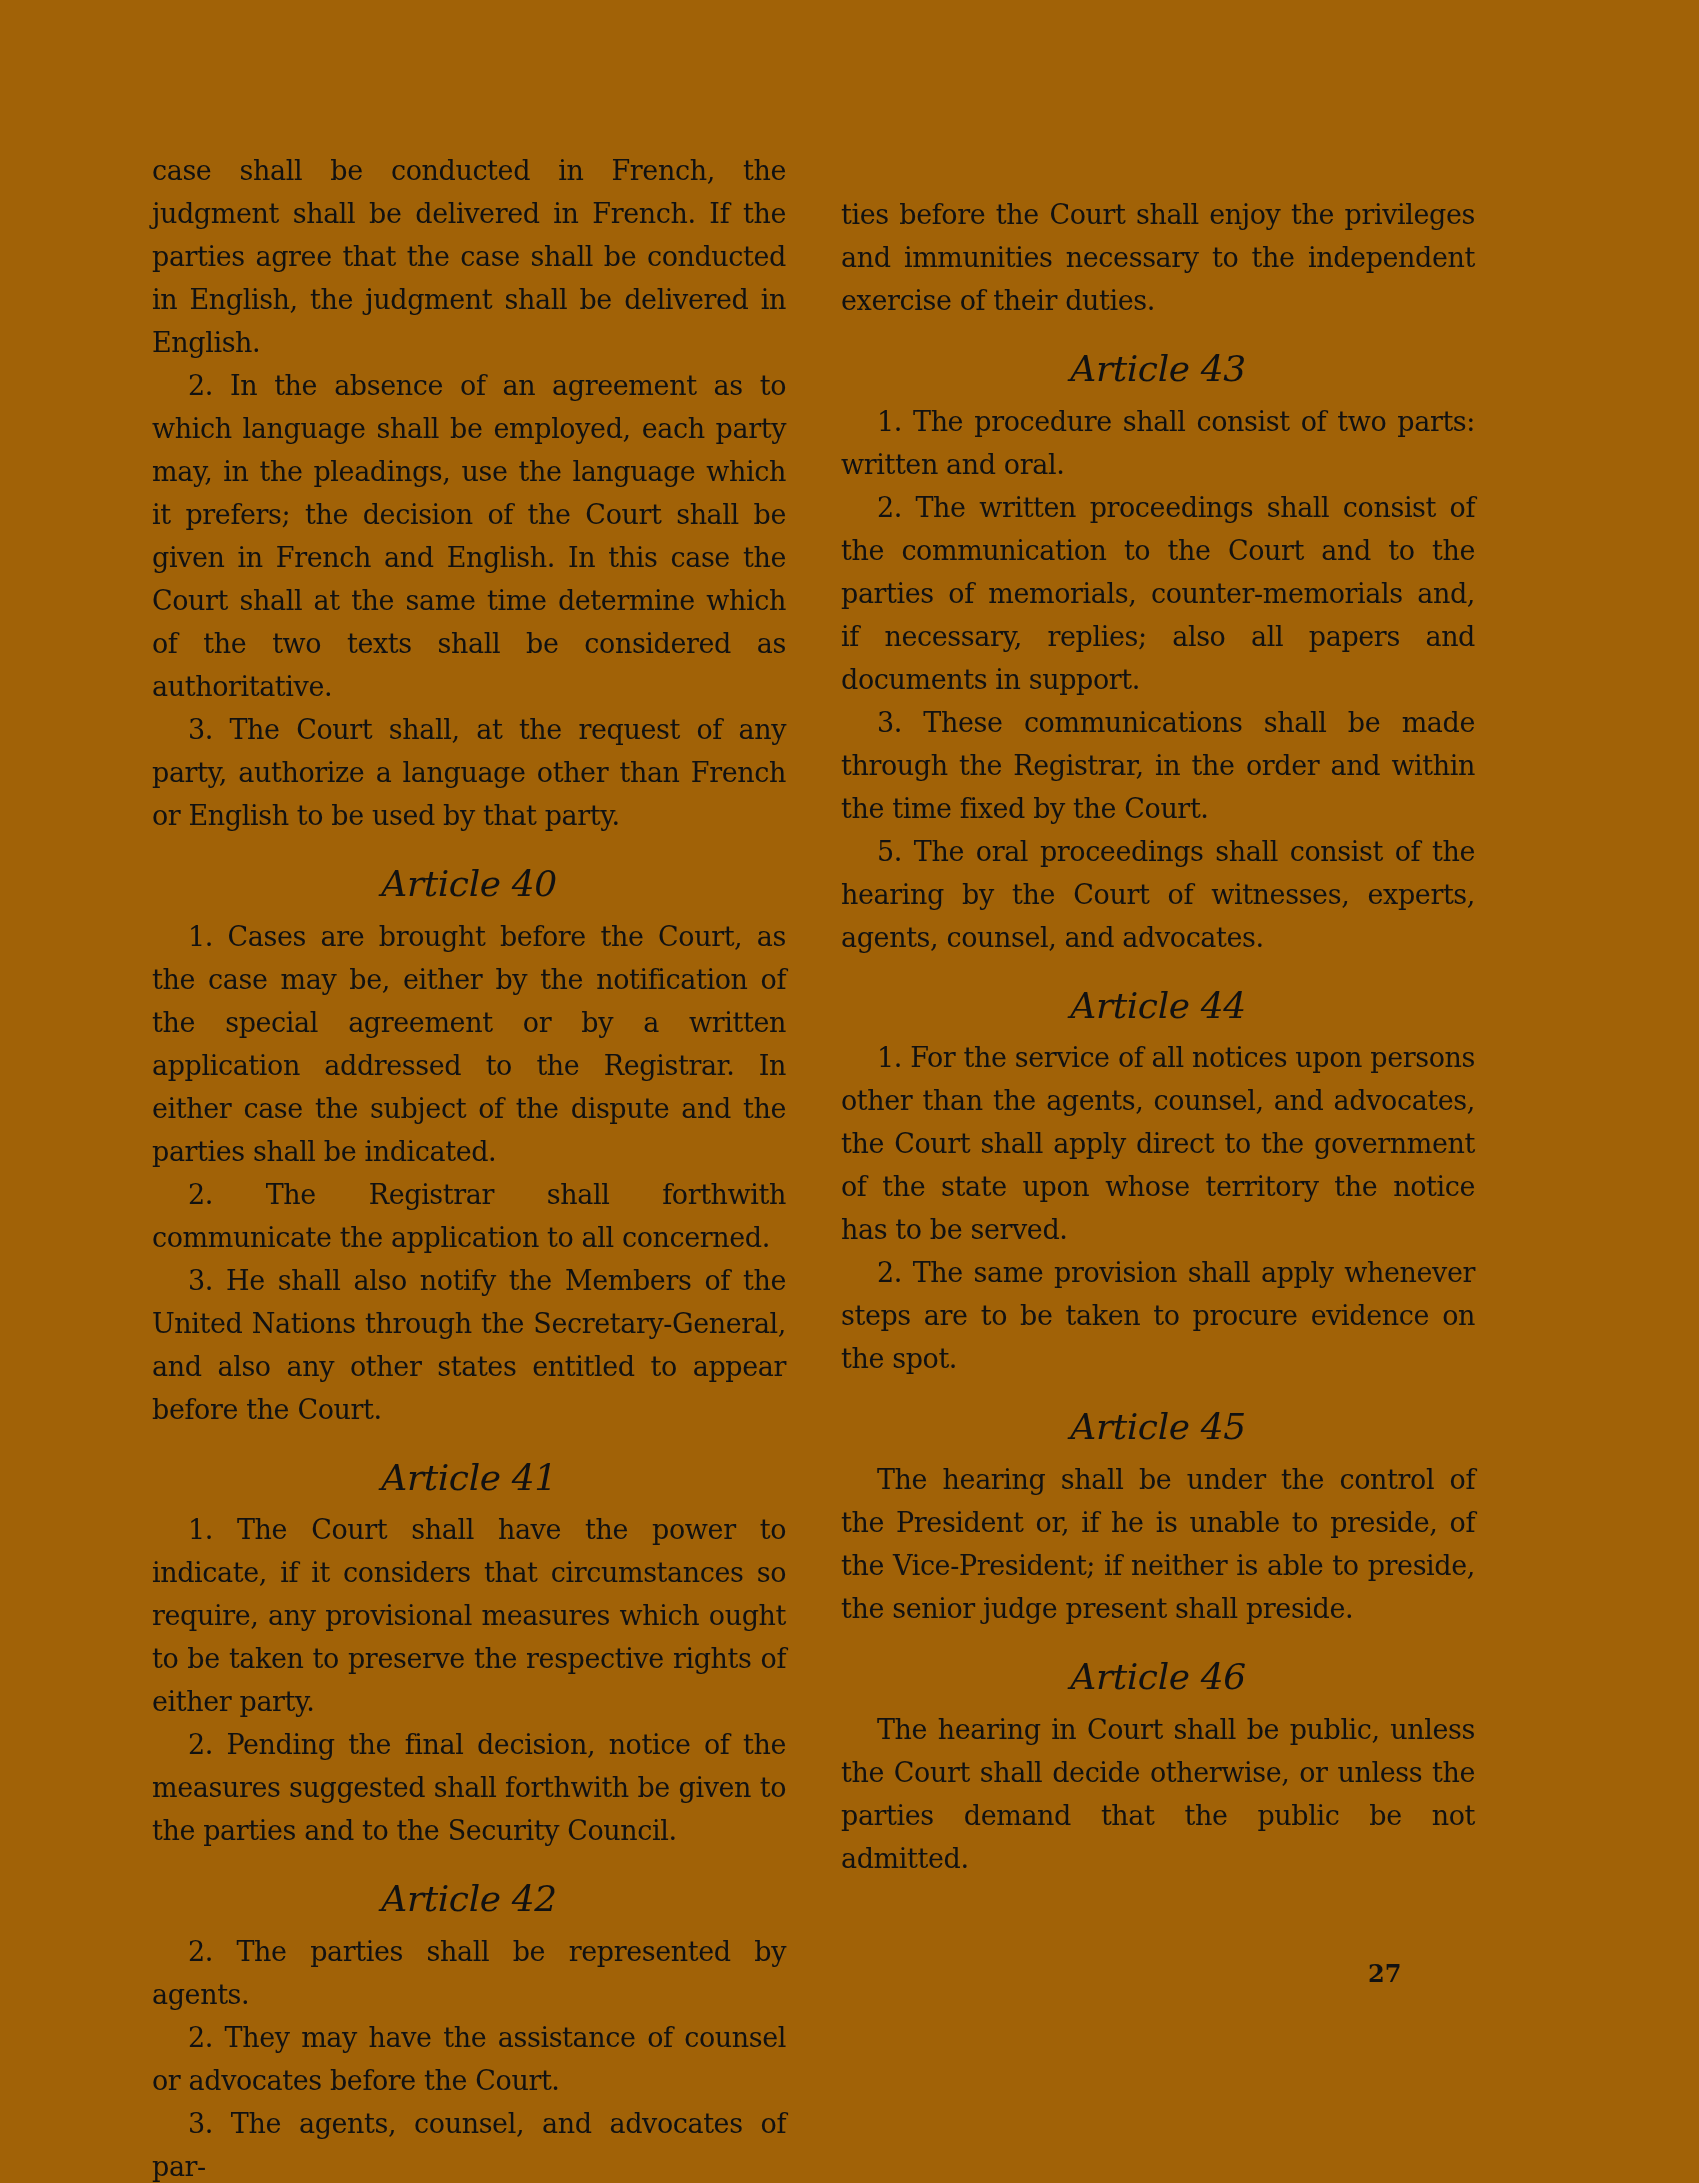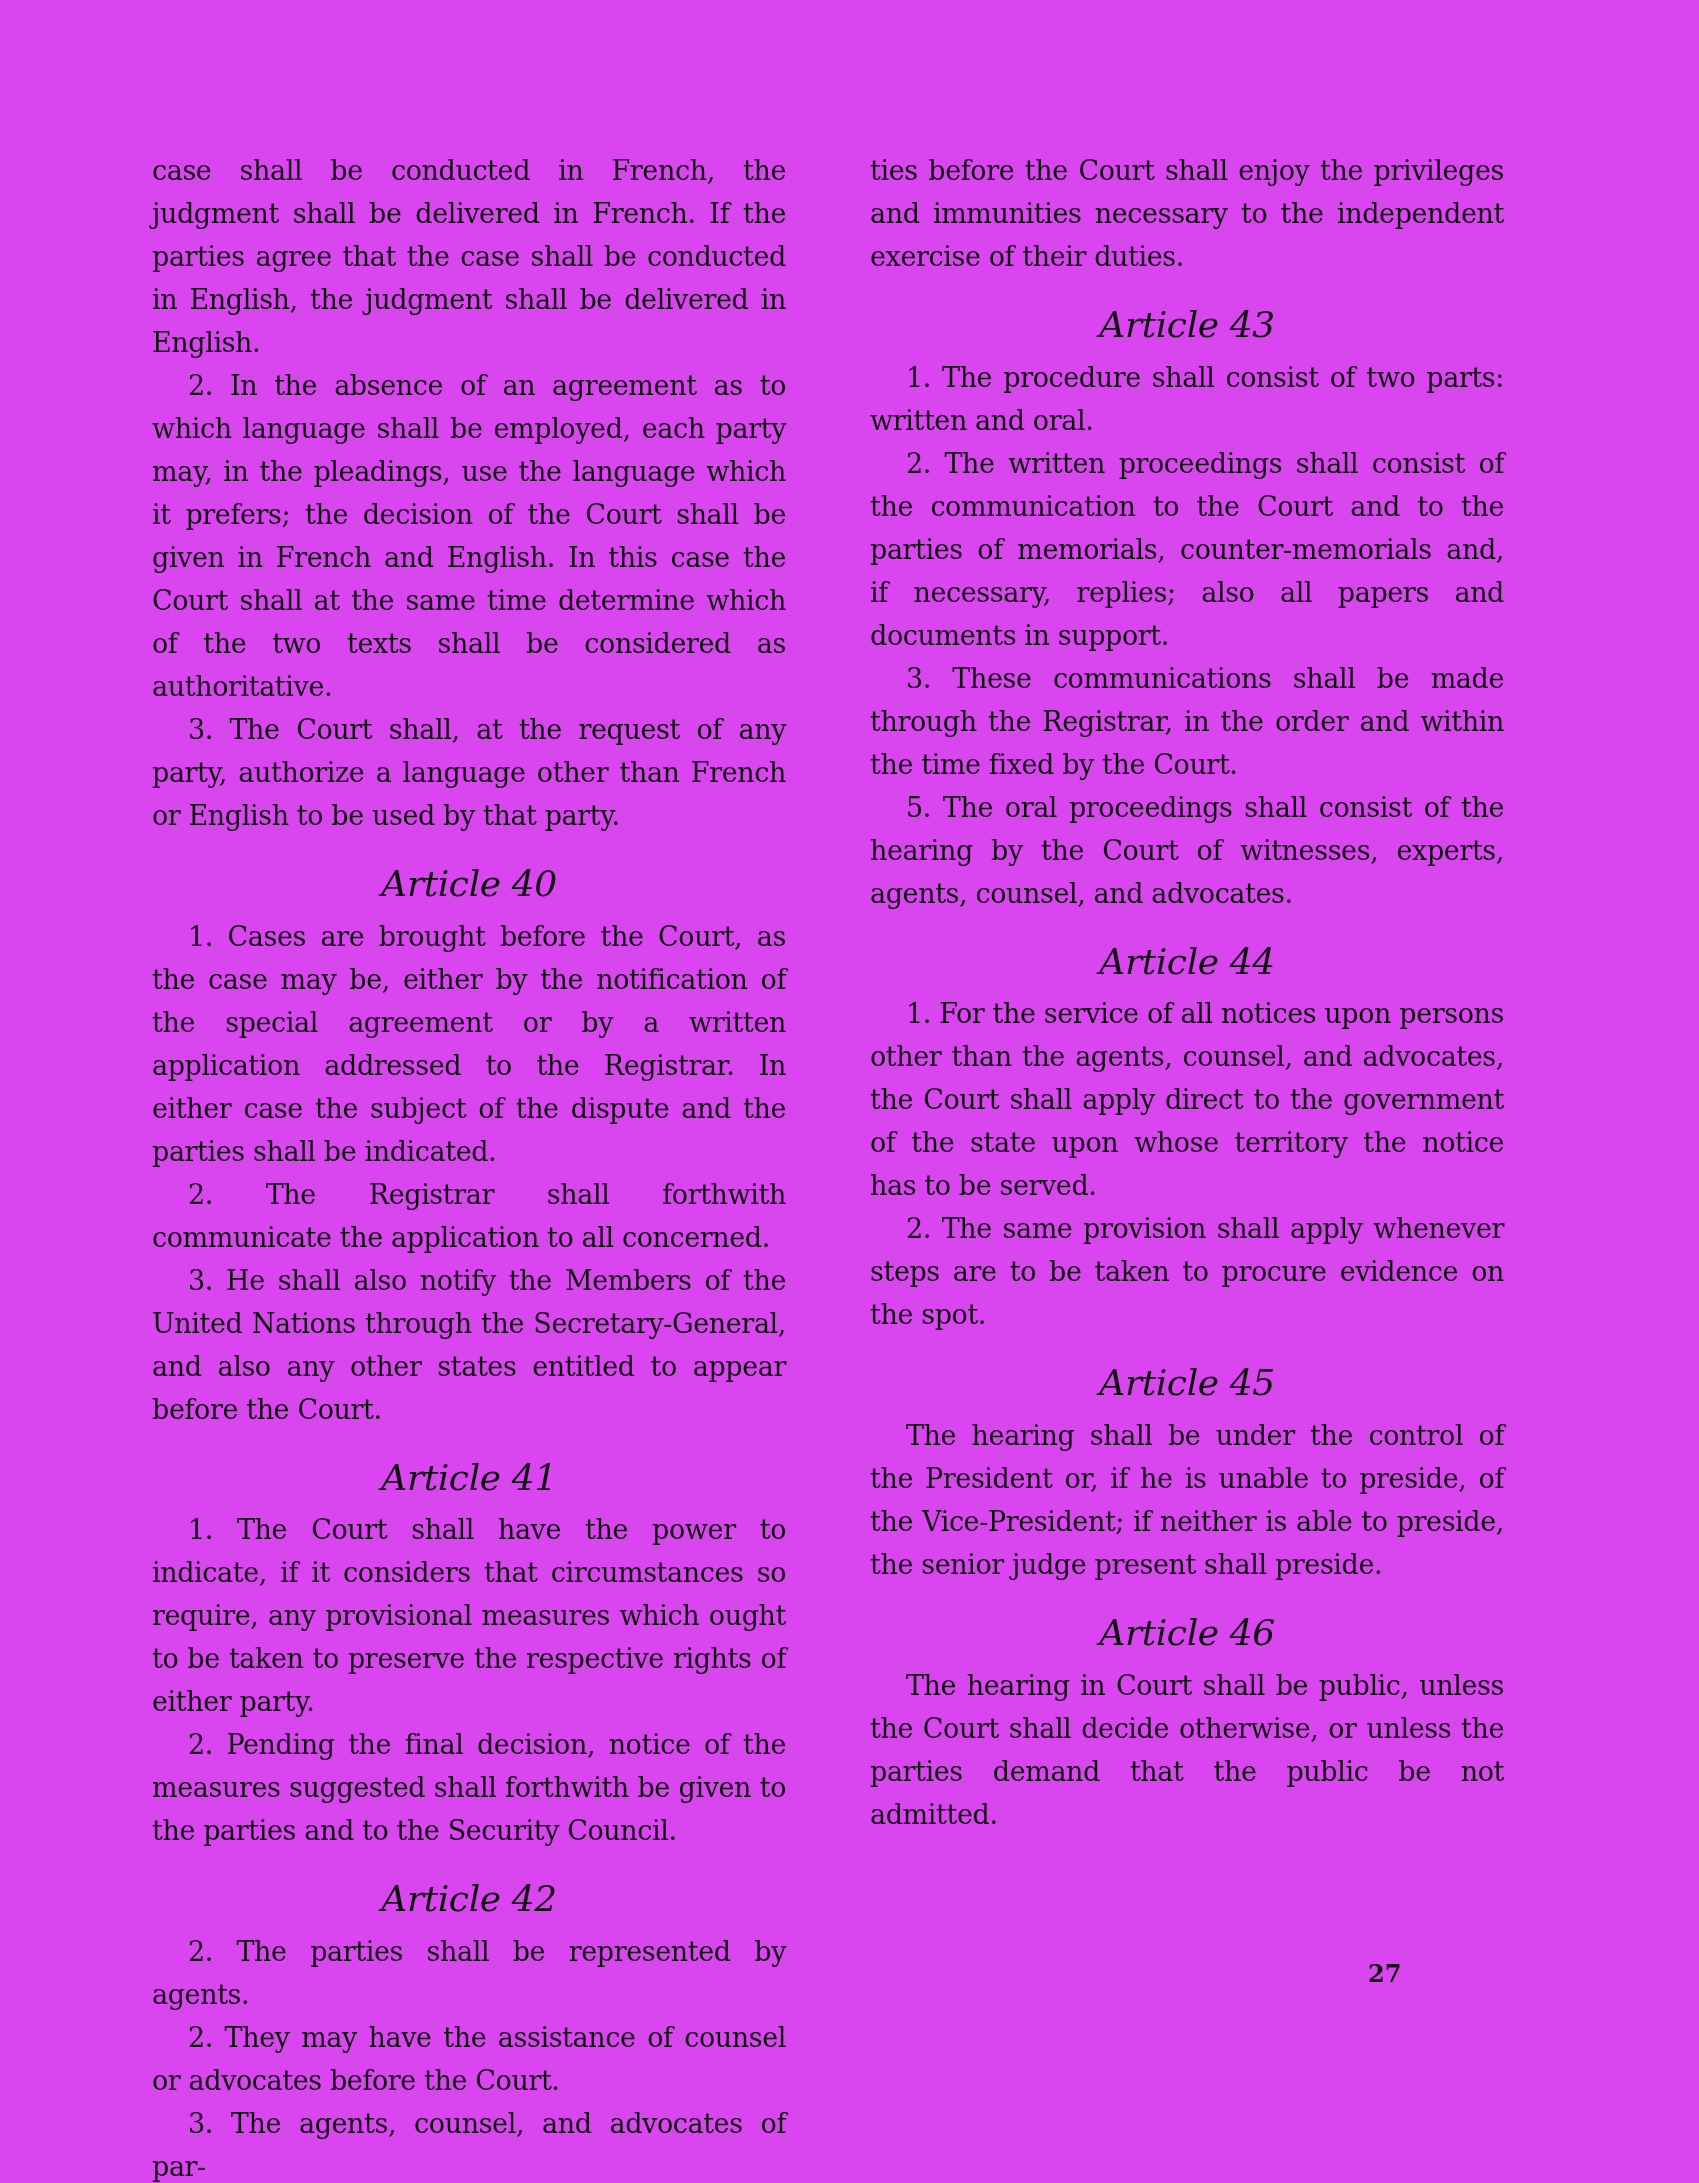--- a/index.html
+++ b/index.html
@@ -1,29 +1,29 @@
 <!DOCTYPE html>
 <html style="font-size:11px"><head>
 <meta charset="utf-8">
 <style>
   html, body { margin: 0; padding: 0; background: #ffffff; }
   body { width: 1699px; height: 2183px; position: relative; overflow: hidden; }
   .page {
     position: absolute; left: 0; top: 0; width: 1699px; height: 2183px;
-    background: #d946ef; color: #111111;
+    background: #a16207; color: #111111;
     font-family: "DejaVu Serif", "Liberation Serif", serif;
   }
   .col {
     position: absolute; top: 149px; width: 634px;
     font-size: 27px; line-height: 43px;
     text-align: justify;
     letter-spacing: -0.4px;
   }
   .col-left { left: 152px; }
-  .col-right { left: 870px; }
+  .col-right { left: 841px; margin-top: 44px; }
   .para { margin: 0; text-indent: 0; }
   .para.indent { text-indent: 36px; }
   .heading {
     font-style: italic; text-align: center; margin: 0;
     font-size: 36px; line-height: 43px;
   }
   .gap-before { margin-top: 25px; }
   .gap-after { margin-bottom: 9.7px; }
   .page-number {
     position: absolute; left: 1368px; top: 1959px;

